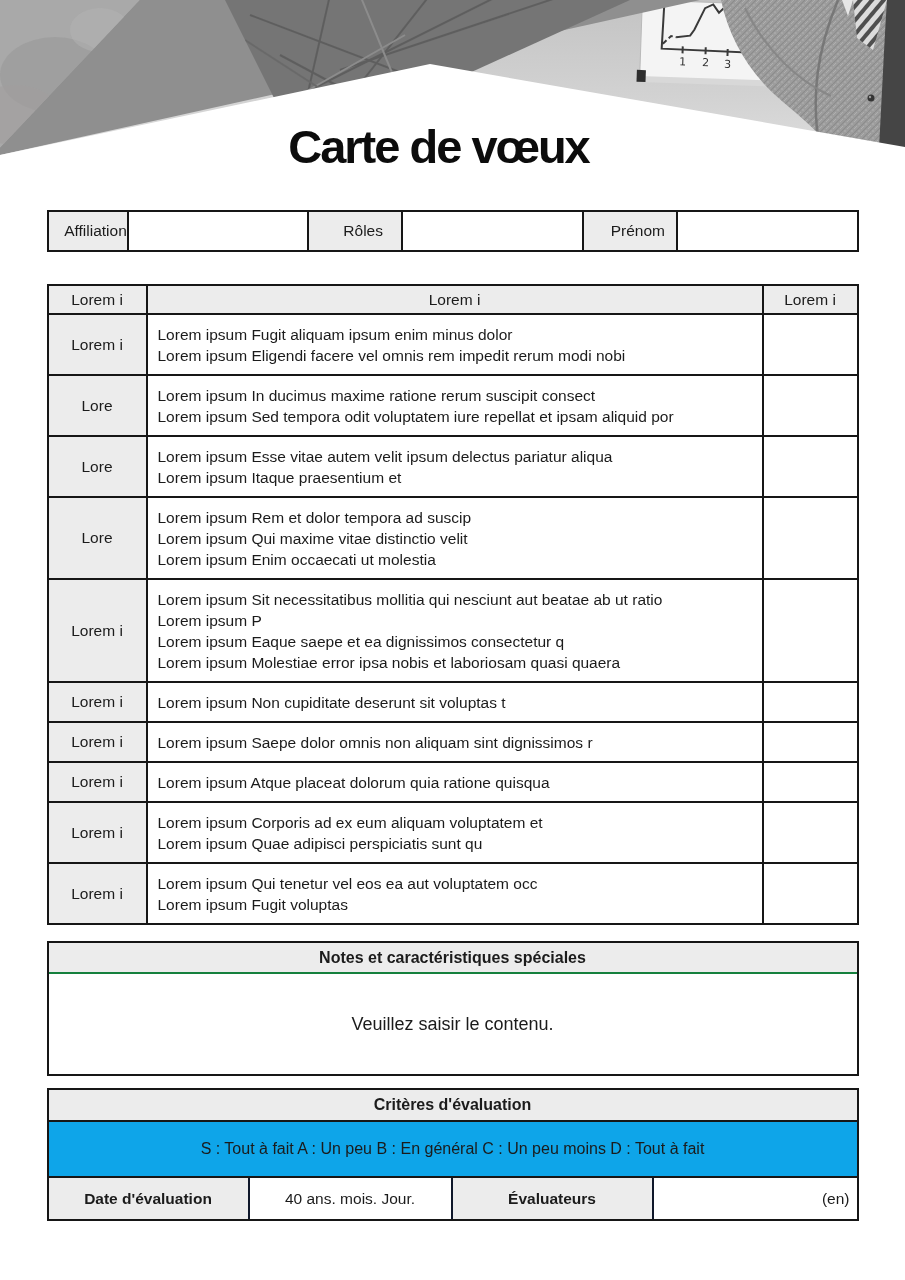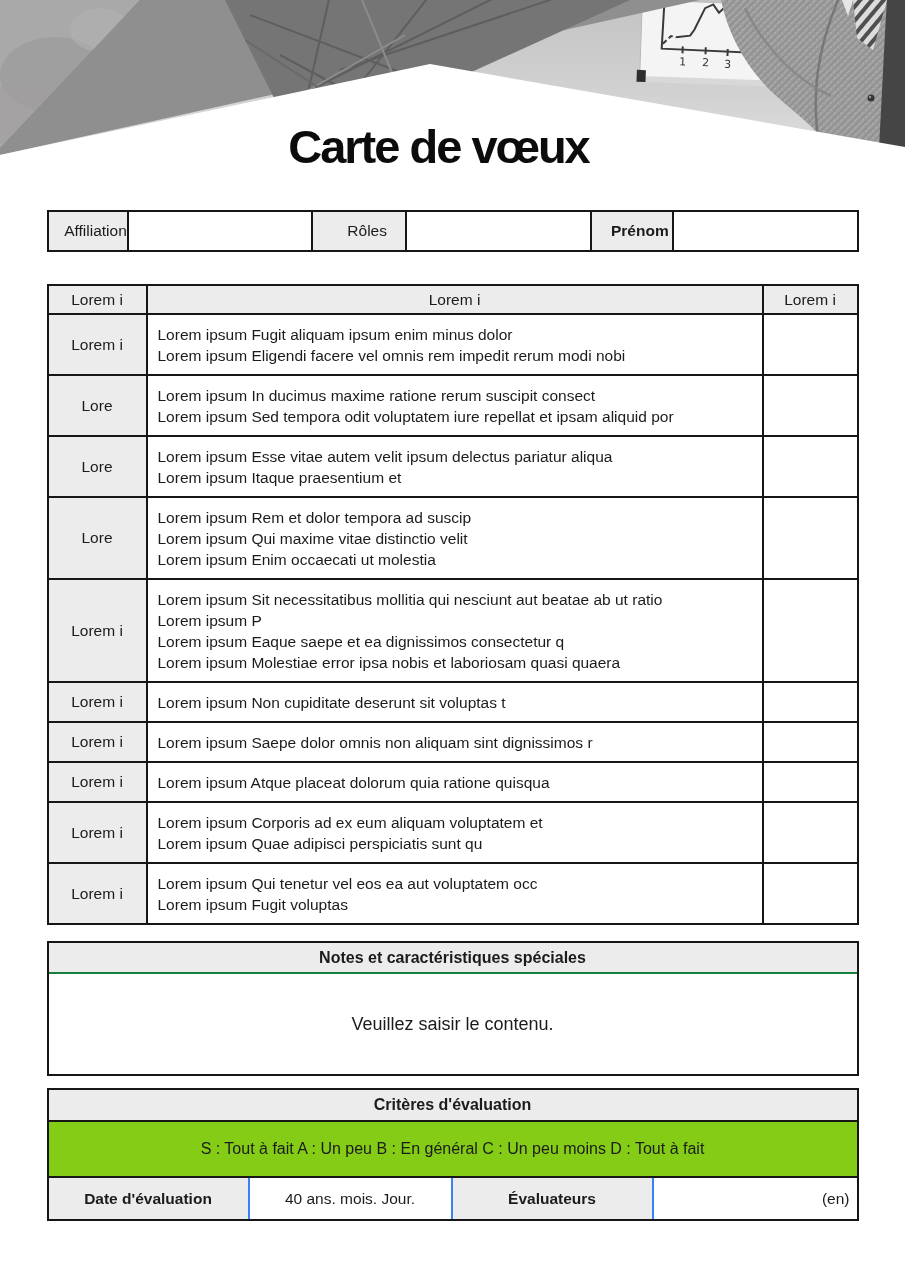--- a/index.html
+++ b/index.html
@@ -27,21 +27,21 @@
   .info-bar {
     display: flex; margin-top: 10px; height: 42px;
     border: 2.5px solid #161616;
   }
   .info-bar .cell {
     display: flex; align-items: center; justify-content: center;
     font-size: 15.5px; border-right: 2px solid #161616; padding-left: 16px;
   }
   .info-bar .label { width: 80px; flex: none; }
   .info-bar .label.w2 { width: 94px; }
-  .info-bar .label.w3 { width: 82px; font-weight: bold; }
+  .info-bar .label.w3 { width: 94px; }
   .info-bar .field { flex: 1; background: #fff; }
   .info-bar .field:last-child { border-right: none; }
   
   table.main {
     width: 812px; margin-top: 32px;
     border-collapse: collapse; table-layout: fixed;
     border: 2.5px solid #161616;
     font-size: 15.5px;
   }
   table.main col.c1 { width: 99px; }
@@ -65,26 +65,26 @@
     font-size: 18px; background: #fff;
   }
   
   .eval { margin-top: 12px; border: 2.5px solid #161616; }
   .eval .head {
     height: 32px; display: flex; align-items: center; justify-content: center;
     font-size: 16px; font-weight: 700; border-bottom: 2px solid #161616;
   }
   .eval .criteria {
     height: 56px; display: flex; align-items: center; justify-content: center;
-    font-size: 16px; background: #84cc16; border-bottom: 2.5px solid #161616;
+    font-size: 16px; background: #0ea5e9; border-bottom: 2.5px solid #161616;
   }
   .eval .foot { display: flex; height: 41px; }
   .eval .foot .cell {
     display: flex; align-items: center; justify-content: center;
-    font-size: 15.5px; border-right: 2px solid #3b82f6;
+    font-size: 15.5px; border-right: 2px solid #0f172a;
   }
   .eval .foot .lab { width: 201px; flex: none; font-weight: 700; }
   .eval .foot .val { width: 203px; flex: none; background: #fff; }
   .eval .foot .suffix {
     flex: 1; border-right: none; background: #fff;
     justify-content: flex-end; padding-right: 7px; font-weight: 400;
   }
 </style>
 </head>
 <body>

